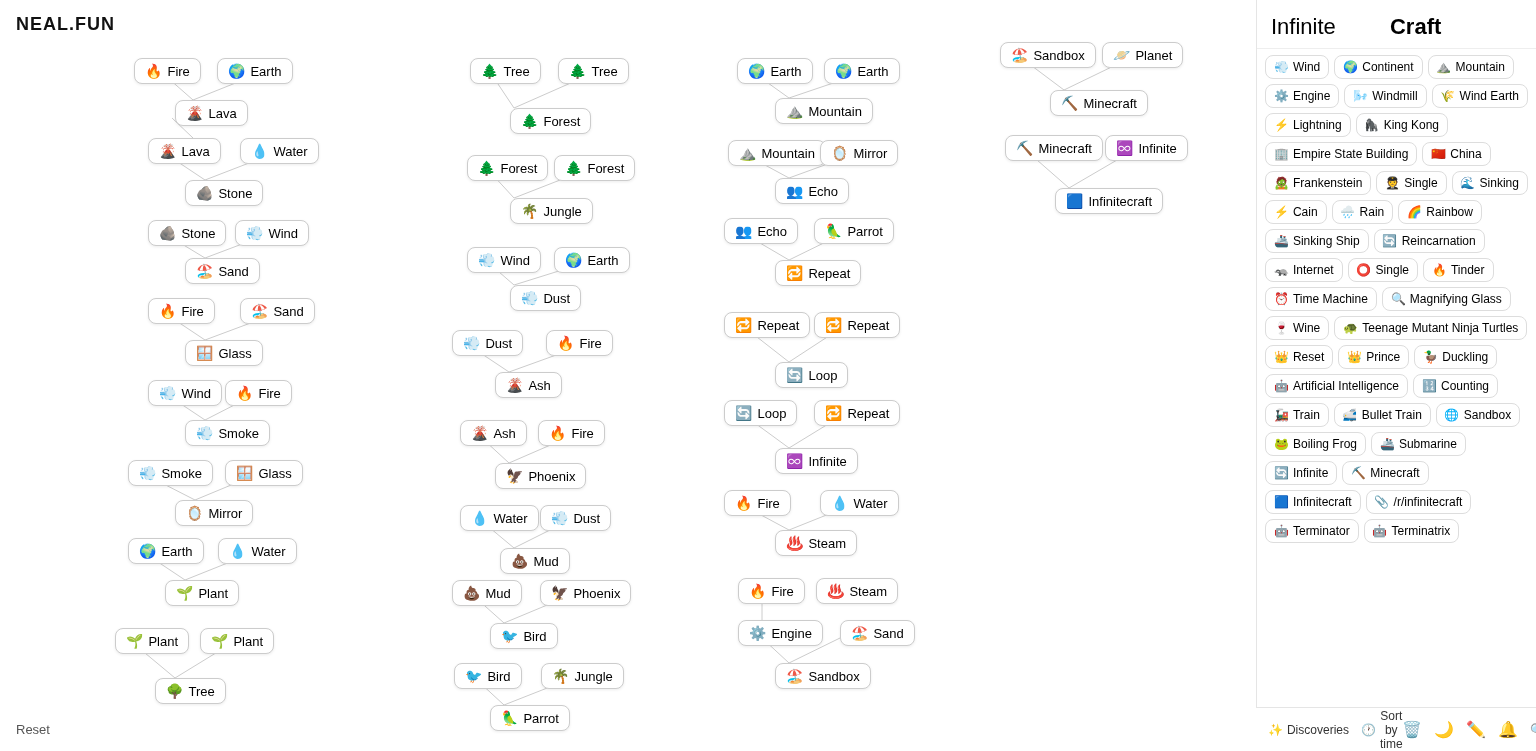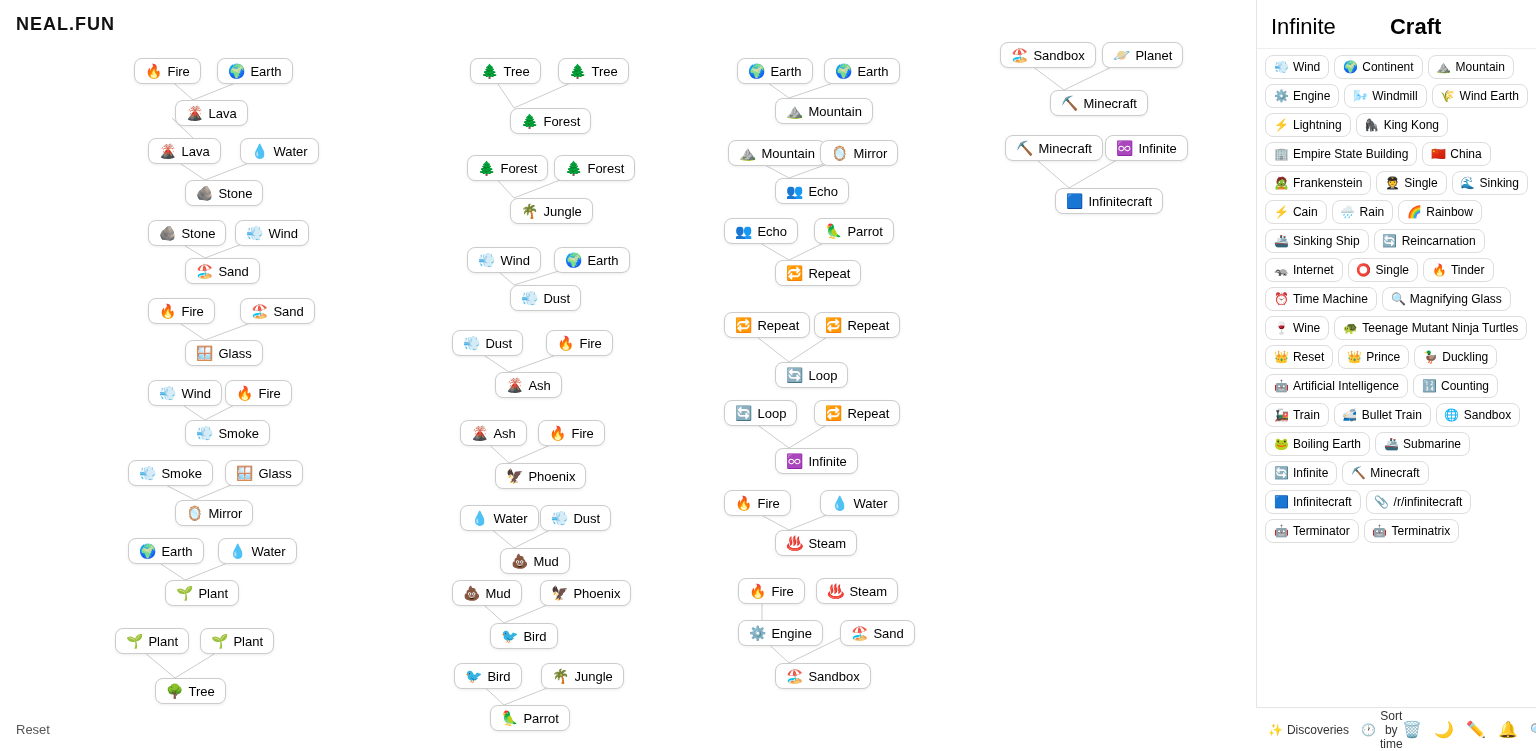--- a/index.html
+++ b/index.html
@@ -659,21 +659,21 @@
       <div class="sidebar-item">
         <span>🚅</span>
         <span>Bullet Train</span>
       </div>
       <div class="sidebar-item">
         <span>🌐</span>
         <span>Sandbox</span>
       </div>
       <div class="sidebar-item">
         <span>🐸</span>
-        <span>Boiling Earth</span>
+        <span>Boiling Frog</span>
       </div>
       <div class="sidebar-item">
         <span>🚢</span>
         <span>Submarine</span>
       </div>
       <div class="sidebar-item">
         <span>🔄</span>
         <span>Infinite</span>
       </div>
       <div class="sidebar-item">

